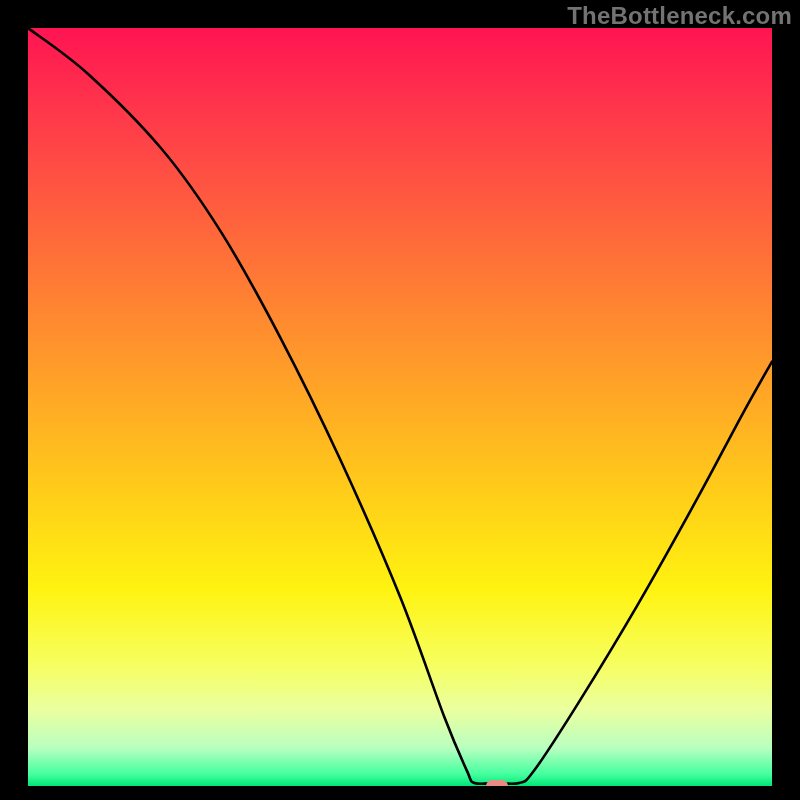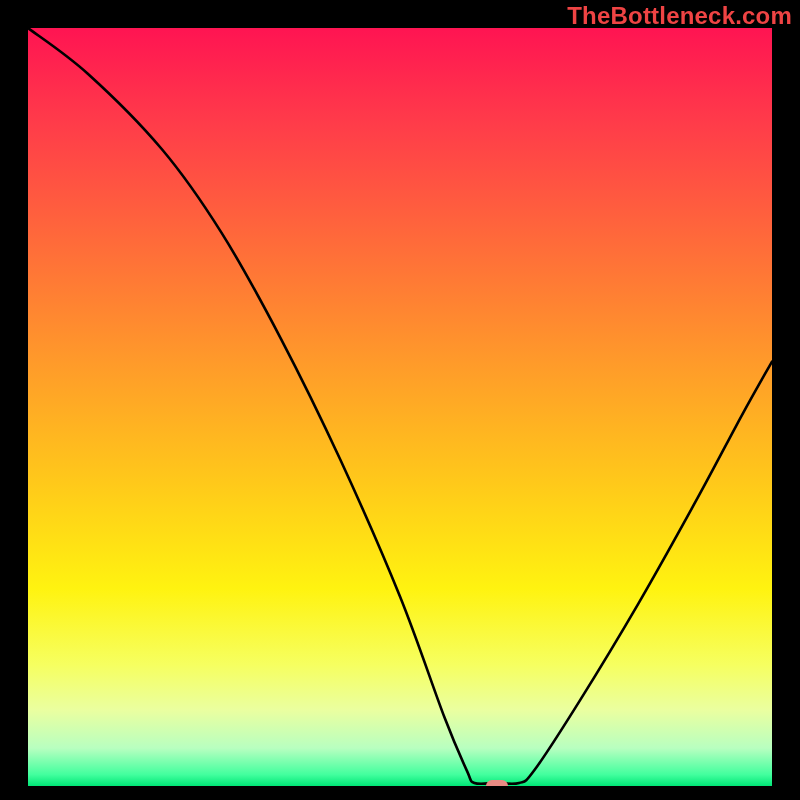--- a/index.html
+++ b/index.html
@@ -14,21 +14,21 @@
   .frame {
     position: relative;
     width: 800px;
     height: 800px;
     background: #000;
   }
   .watermark {
     position: absolute;
     top: 2px;
     right: 8px;
-    color: #ef4444;
+    color: #737373;
     font-size: 24px;
     font-weight: 600;
     letter-spacing: 0.2px;
     z-index: 4;
     user-select: none;
   }
   
   .plot {
     position: absolute;
     left: 28px;

